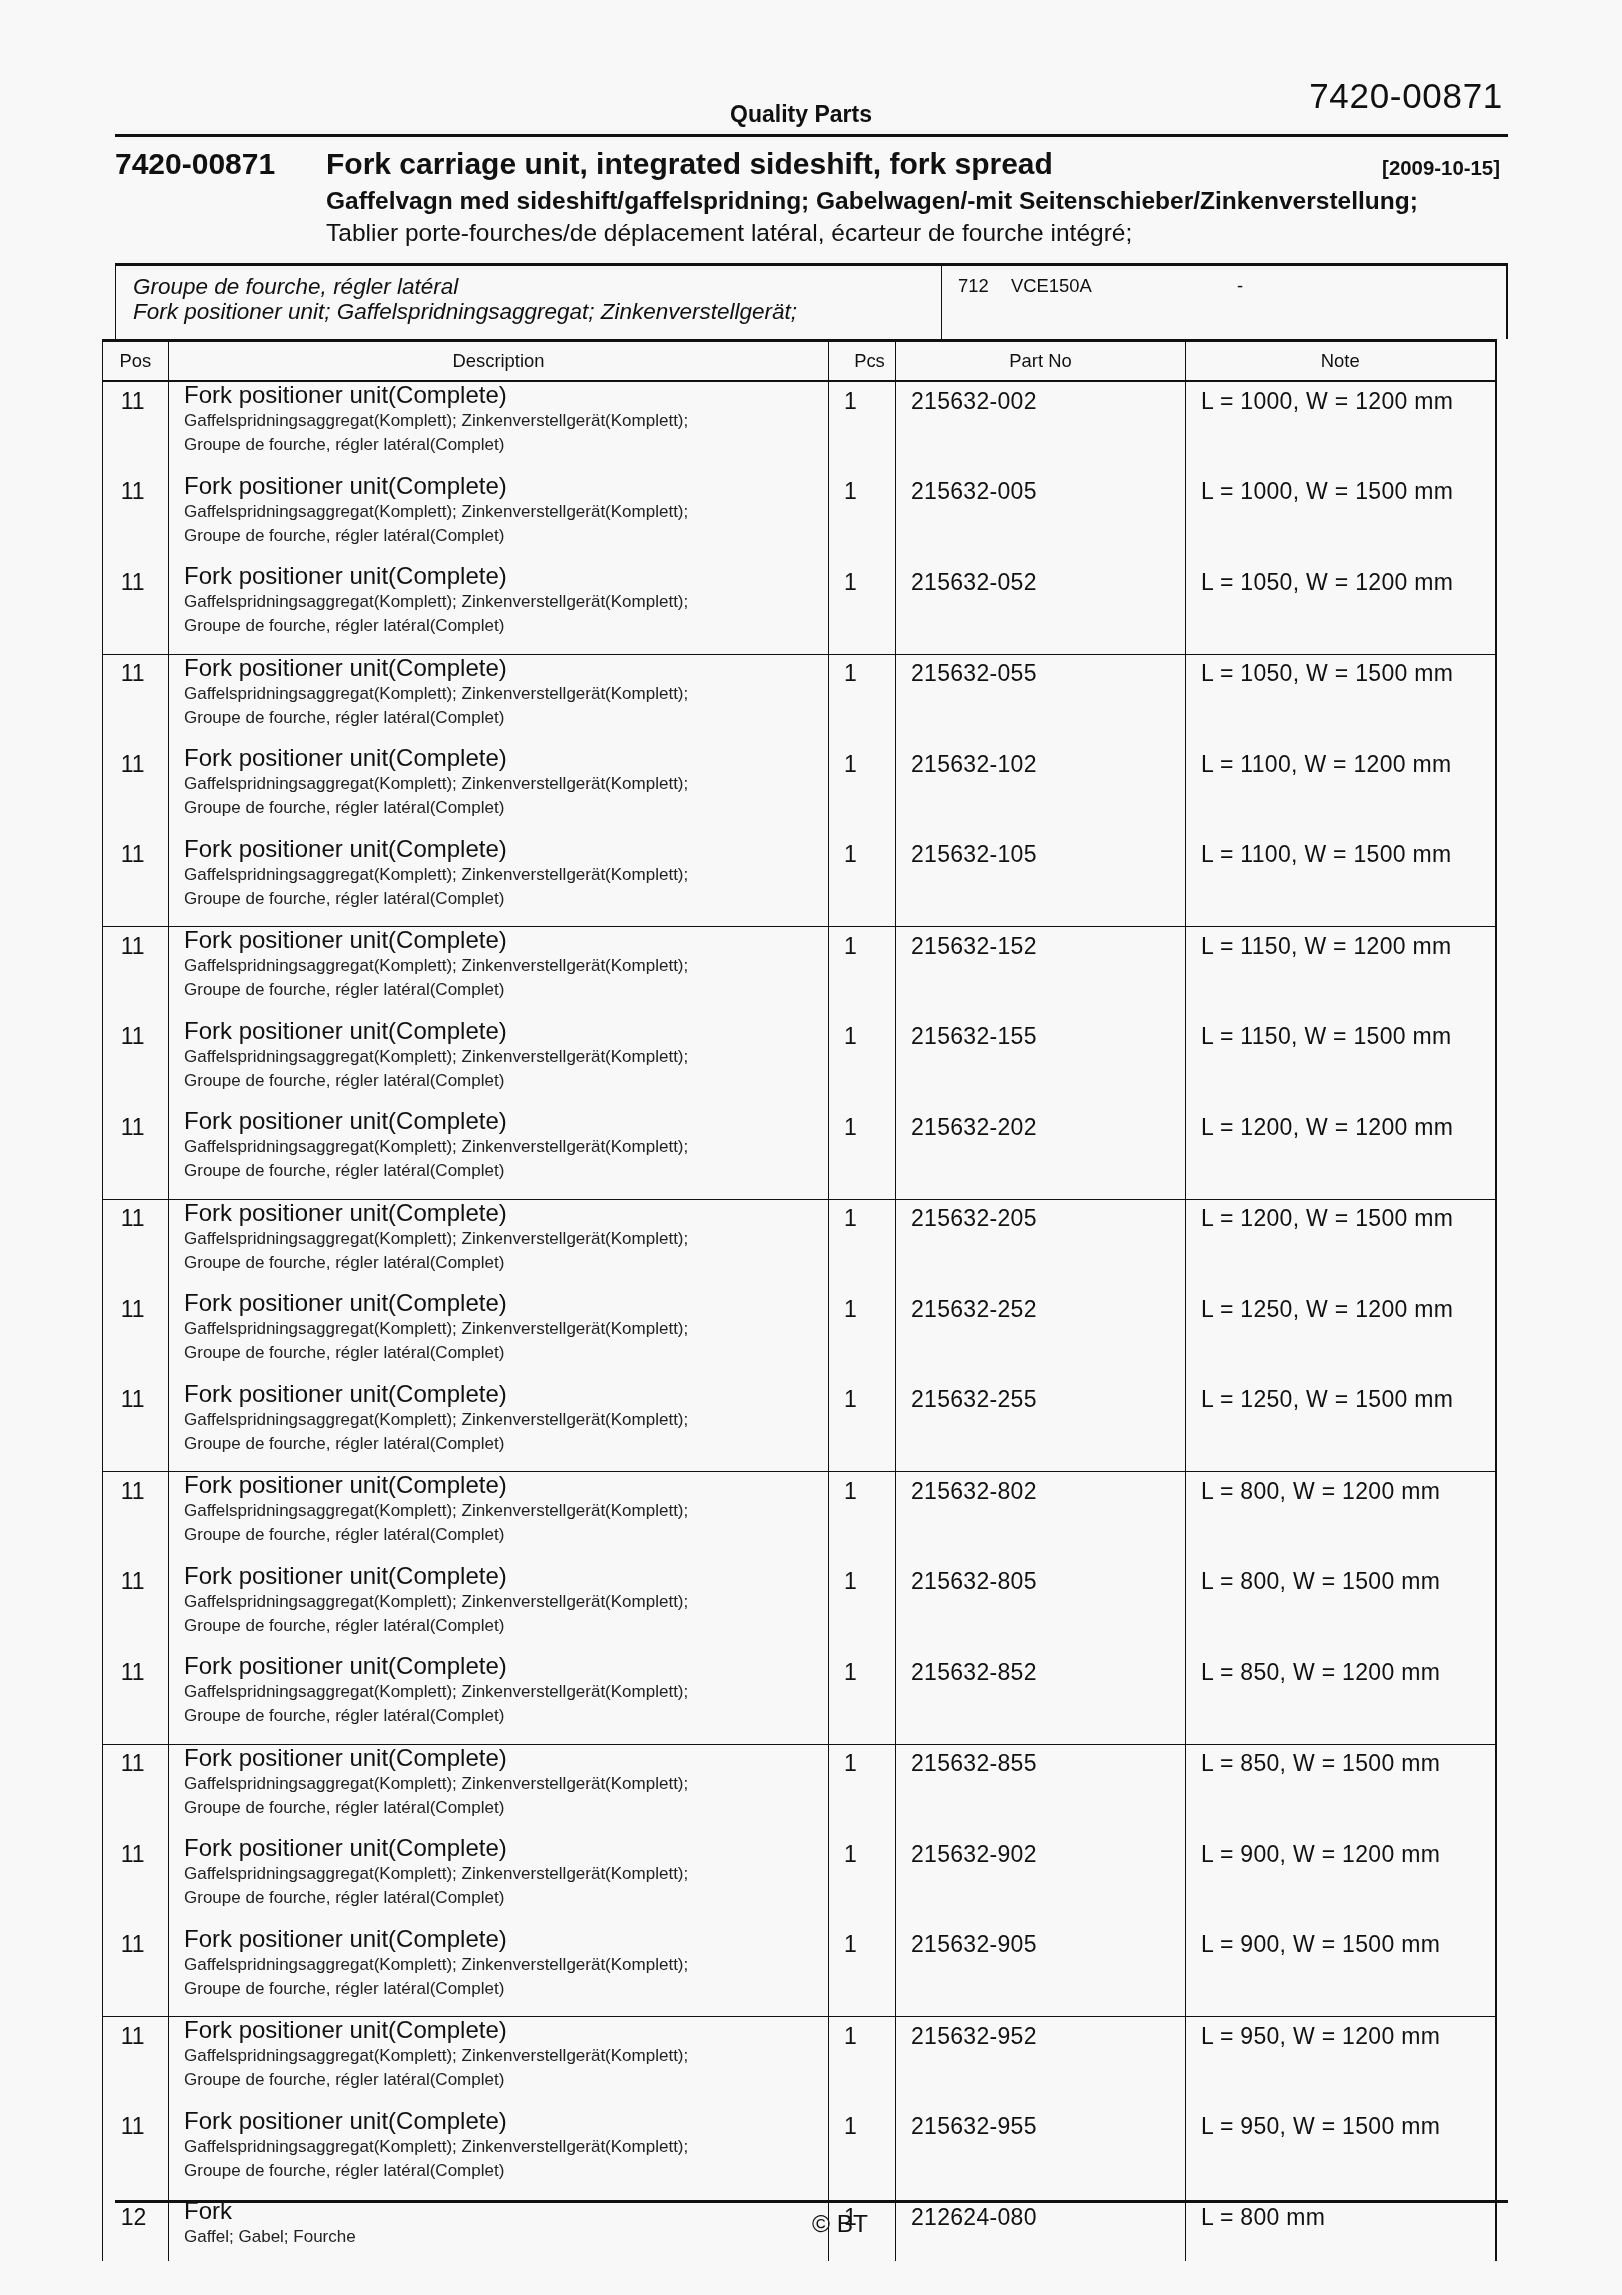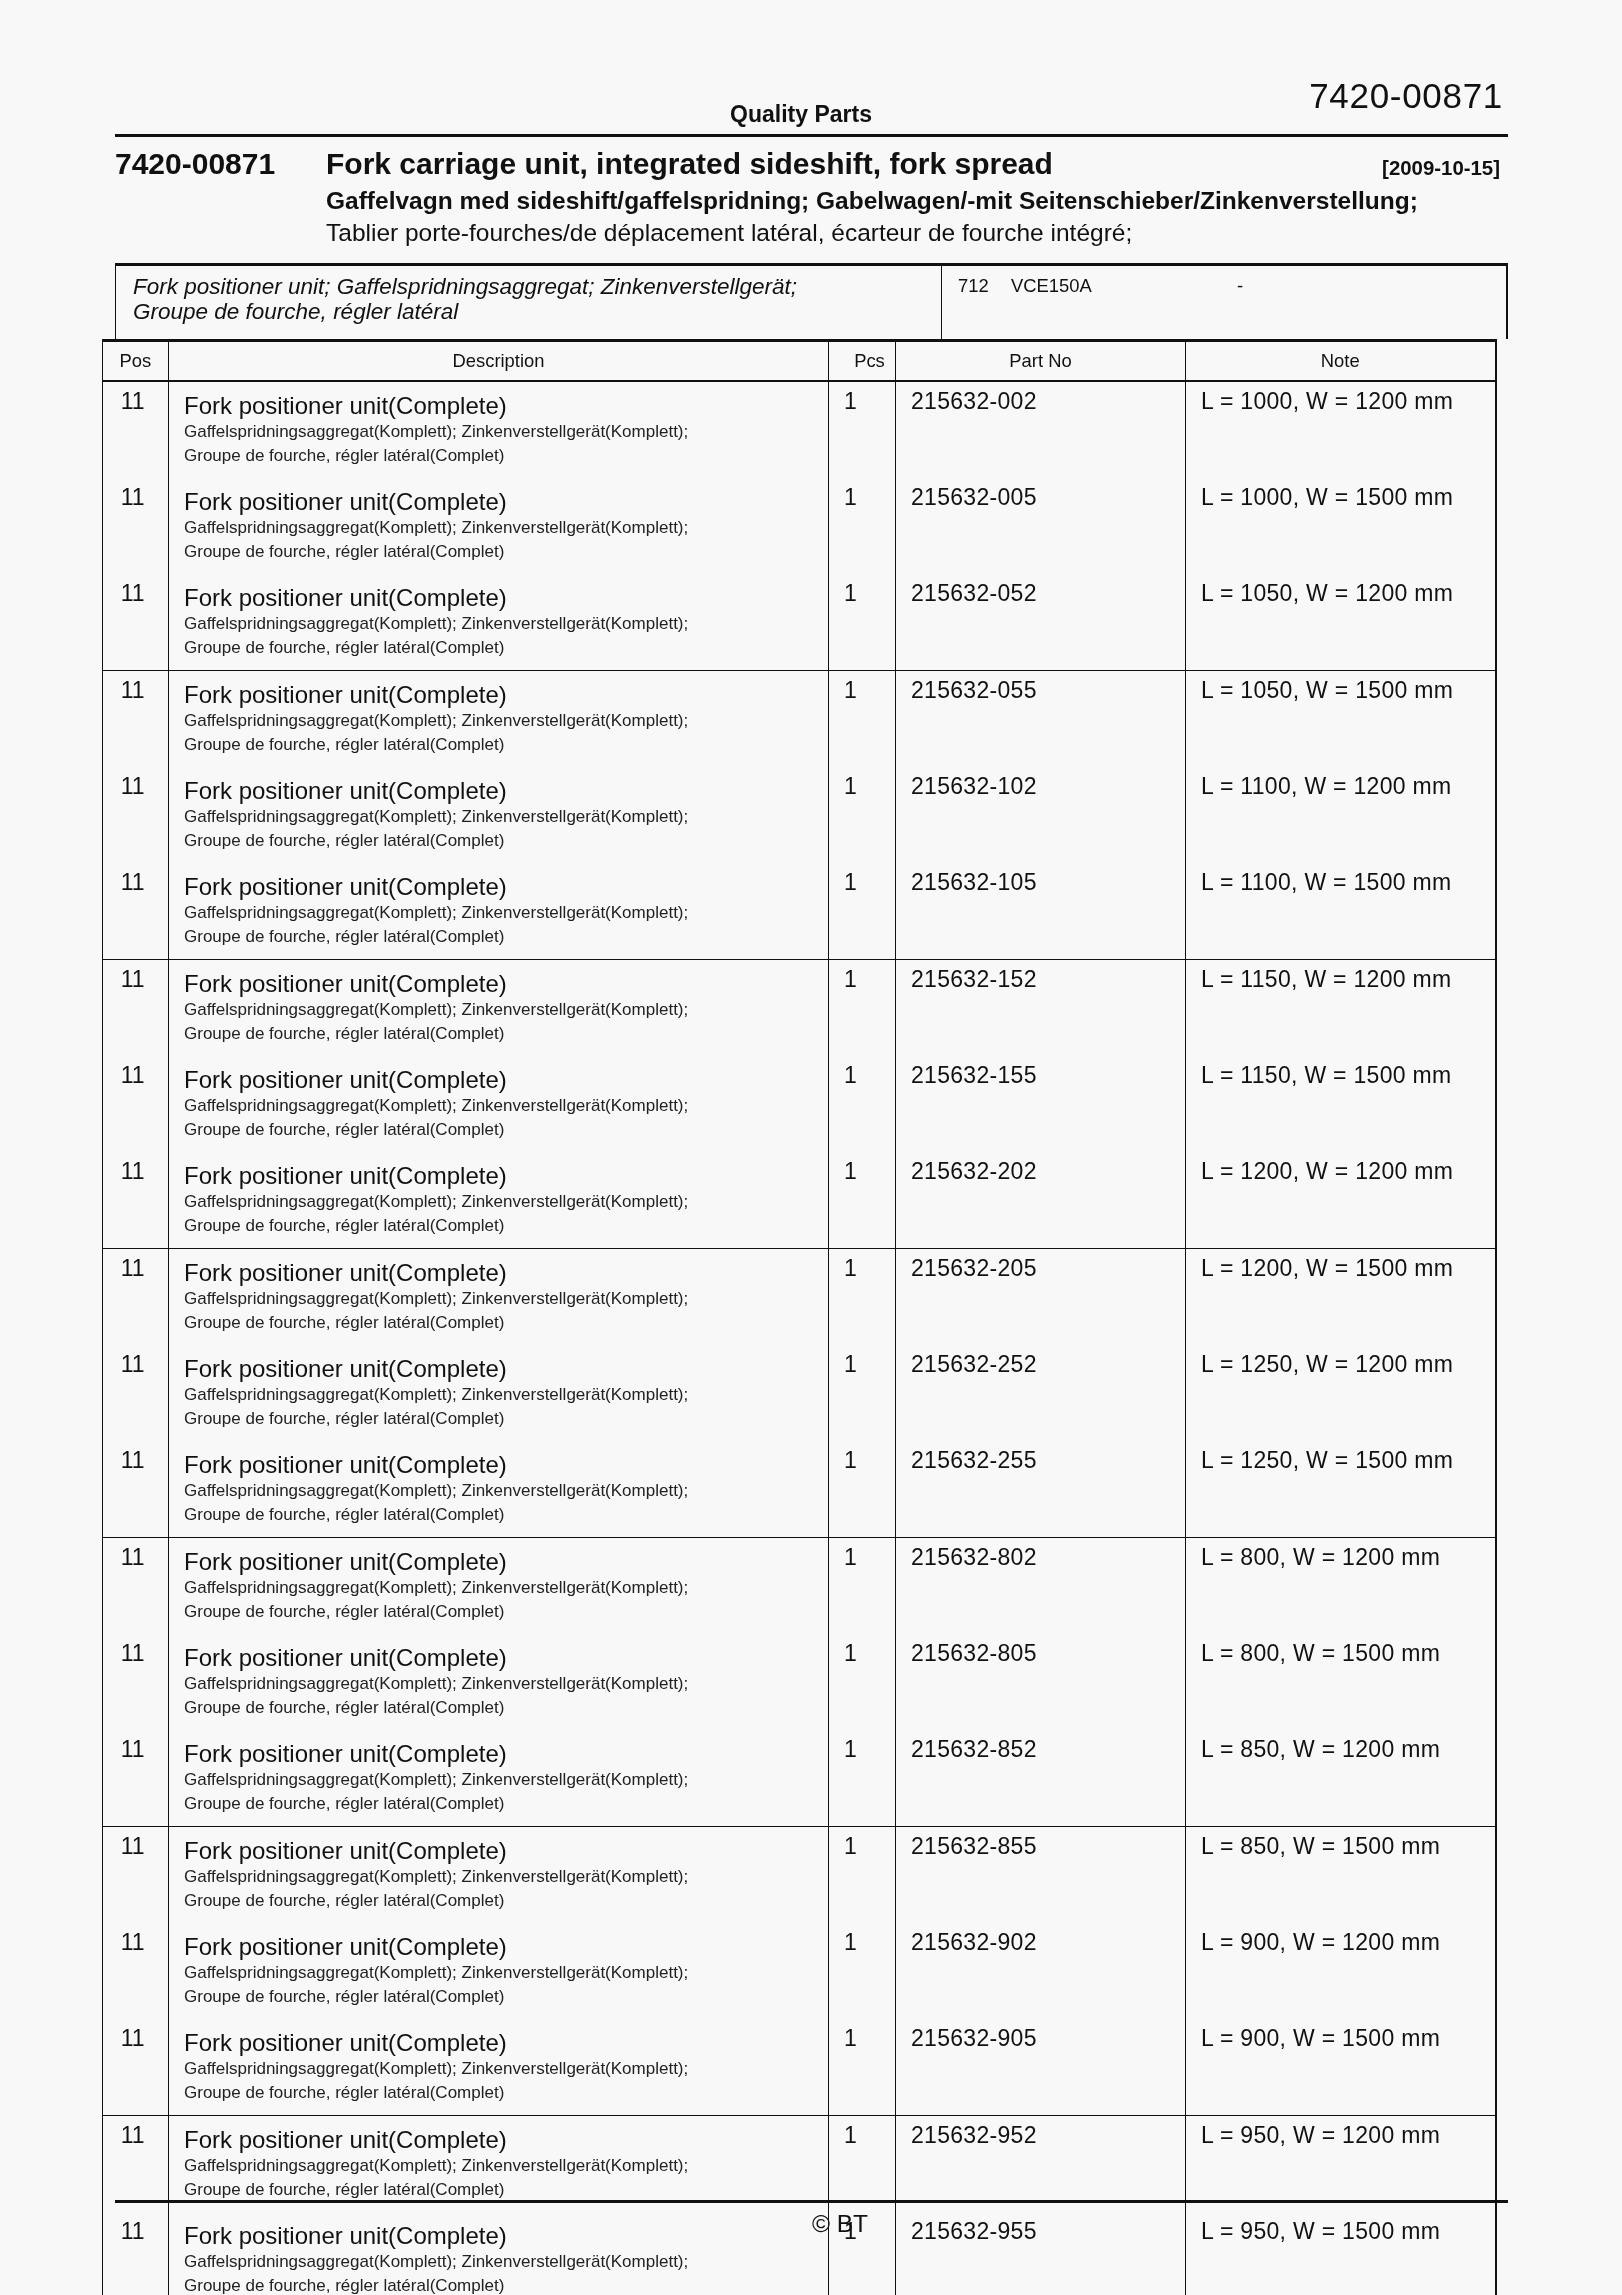--- a/index.html
+++ b/index.html
@@ -41,21 +41,21 @@
   #parts-table th.c-pos { text-align: left; padding-left: 16.4px; }
   #parts-table th.c-pcs { text-align: center; padding-left: 15px; }
   #parts-table td {
     vertical-align: top; padding: 0;
     border-left: 1.4px solid #111; border-right: 1.4px solid #111;
     height: 85px;
   }
   #parts-table tr.group-end td { border-bottom: 1.4px solid #111; }
   #parts-table tr.last td { height: 57px; }
   #parts-table td.c-pos { font-size: 23px; padding: 5.5px 0 0 17.7px; }
-  #parts-table td.c-desc { padding: 11px 0 0 15px; }
+  #parts-table td.c-desc { padding: 0 0 0 15px; }
   #parts-table td.c-pcs { font-size: 23px; padding: 5.5px 0 0 15px; }
   #parts-table td.c-part { font-size: 23px; padding: 5.5px 0 0 15px; letter-spacing: 0.3px; }
   #parts-table td.c-note { font-size: 23px; padding: 5.5px 0 0 15px; letter-spacing: 0.3px; }
   #parts-table td:last-child, #parts-table th:last-child { border-right: 2px solid #111; }
   .d-main { font-size: 24px; line-height: 26px; display: block; }
   .d-sub { font-size: 17px; line-height: 25px; display: block; color: #222; }
   .d-sub + .d-sub { line-height: 23px; }
 
   #footer-rule { left: 115px; top: 2200px; width: 1393px; height: 2.7px; background: #111; }
   #footer-text { left: 0; width: 1622px; top: 2210px; text-align: center; font-size: 24.5px; margin-left: 29px; }
@@ -68,22 +68,22 @@
 <div id="header-rule" class="abs"></div>
 
 <div id="title-code" class="abs">7420-00871</div>
 <div id="title-main" class="abs">Fork carriage unit, integrated sideshift, fork spread</div>
 <div id="title-date" class="abs">[2009-10-15]</div>
 <div id="title-sub1" class="abs">Gaffelvagn med sideshift/gaffelspridning; Gabelwagen/-mit Seitenschieber/Zinkenverstellung;</div>
 <div id="title-sub2" class="abs">Tablier porte-fourches/de déplacement latéral, écarteur de fourche intégré;</div>
 
 <div id="group-box" class="abs"></div>
 <div id="group-desc" class="abs">
+  <div>Groupe de fourche, régler latéral</div>
   <div>Fork positioner unit; Gaffelspridningsaggregat; Zinkenverstellgerät;</div>
-  <div>Groupe de fourche, régler latéral</div>
 </div>
 <div id="group-sep" class="abs"></div>
 <div id="group-code" class="abs">712</div>
 <div id="group-model" class="abs">VCE150A</div>
 <div id="group-dash" class="abs">-</div>
 
 <table id="parts-table" class="abs">
   <colgroup>
     <col style="width:66px">
     <col style="width:660px">

